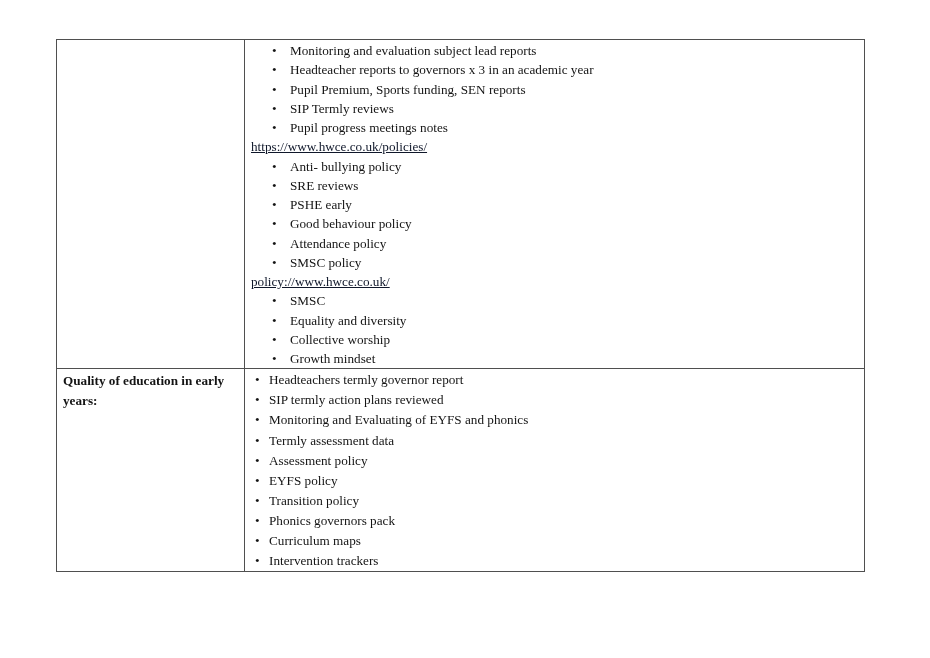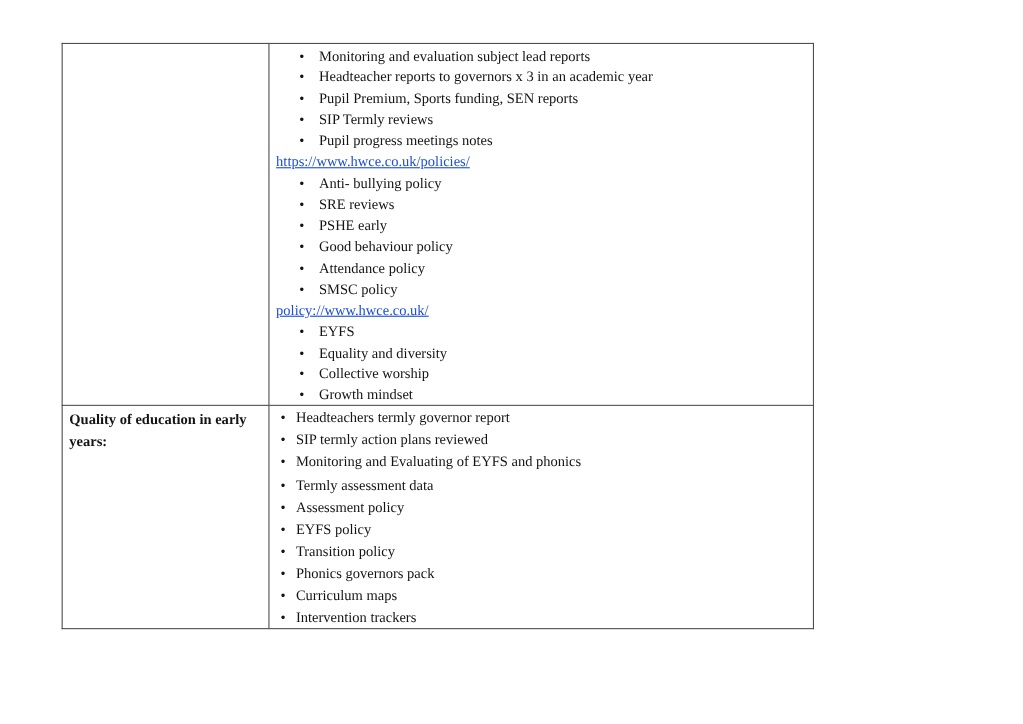--- a/index.html
+++ b/index.html
@@ -18,21 +18,21 @@
     position: relative;
     width: 930px;
     height: 658px;
     background: #ffffff;
     overflow: hidden;
   }
   table.doc-table {
     position: absolute;
     left: 56px;
     top: 39px;
-    width: 684px;
+    width: 809px;
     border-collapse: collapse;
     table-layout: fixed;
   }
   table.doc-table td {
     border: 1px solid #4f4f4f;
     vertical-align: top;
     padding: 1px 6px 0 6px;
   }
   col.col-label { width: 188px; }
   tr.row-top td { height: 327px; }
@@ -68,21 +68,21 @@
   ul.bullets.shallow li::before {
     content: "\2022";
     position: absolute;
     left: 4px;
   }
 
   .link-line {
     line-height: 19.25px;
   }
   a.doc-link {
-    color: #1d4ed8;
+    color: #0f172a;
     text-decoration: underline;
     cursor: pointer;
   }
 </style>
 </head>
 <body>
 
 <div class="page">
   <table class="doc-table">
     <colgroup>
@@ -107,21 +107,21 @@
               <ul class="bullets deep">
                 <li>Anti- bullying policy</li>
                 <li>SRE reviews</li>
                 <li>PSHE early</li>
                 <li>Good behaviour policy</li>
                 <li>Attendance policy</li>
                 <li>SMSC policy</li>
               </ul>
               <div class="link-line"><a class="doc-link" href="#">policy://www.hwce.co.uk/</a></div>
               <ul class="bullets deep">
-                <li>EYFS</li>
+                <li>SMSC</li>
                 <li>Equality and diversity</li>
                 <li>Collective worship</li>
                 <li>Growth mindset</li>
               </ul>
             </div>
         </td>
       </tr>
       <tr class="row-bottom">
         <td class="label-cell">
           <div class="label-text">Quality of education in early years:</div>

